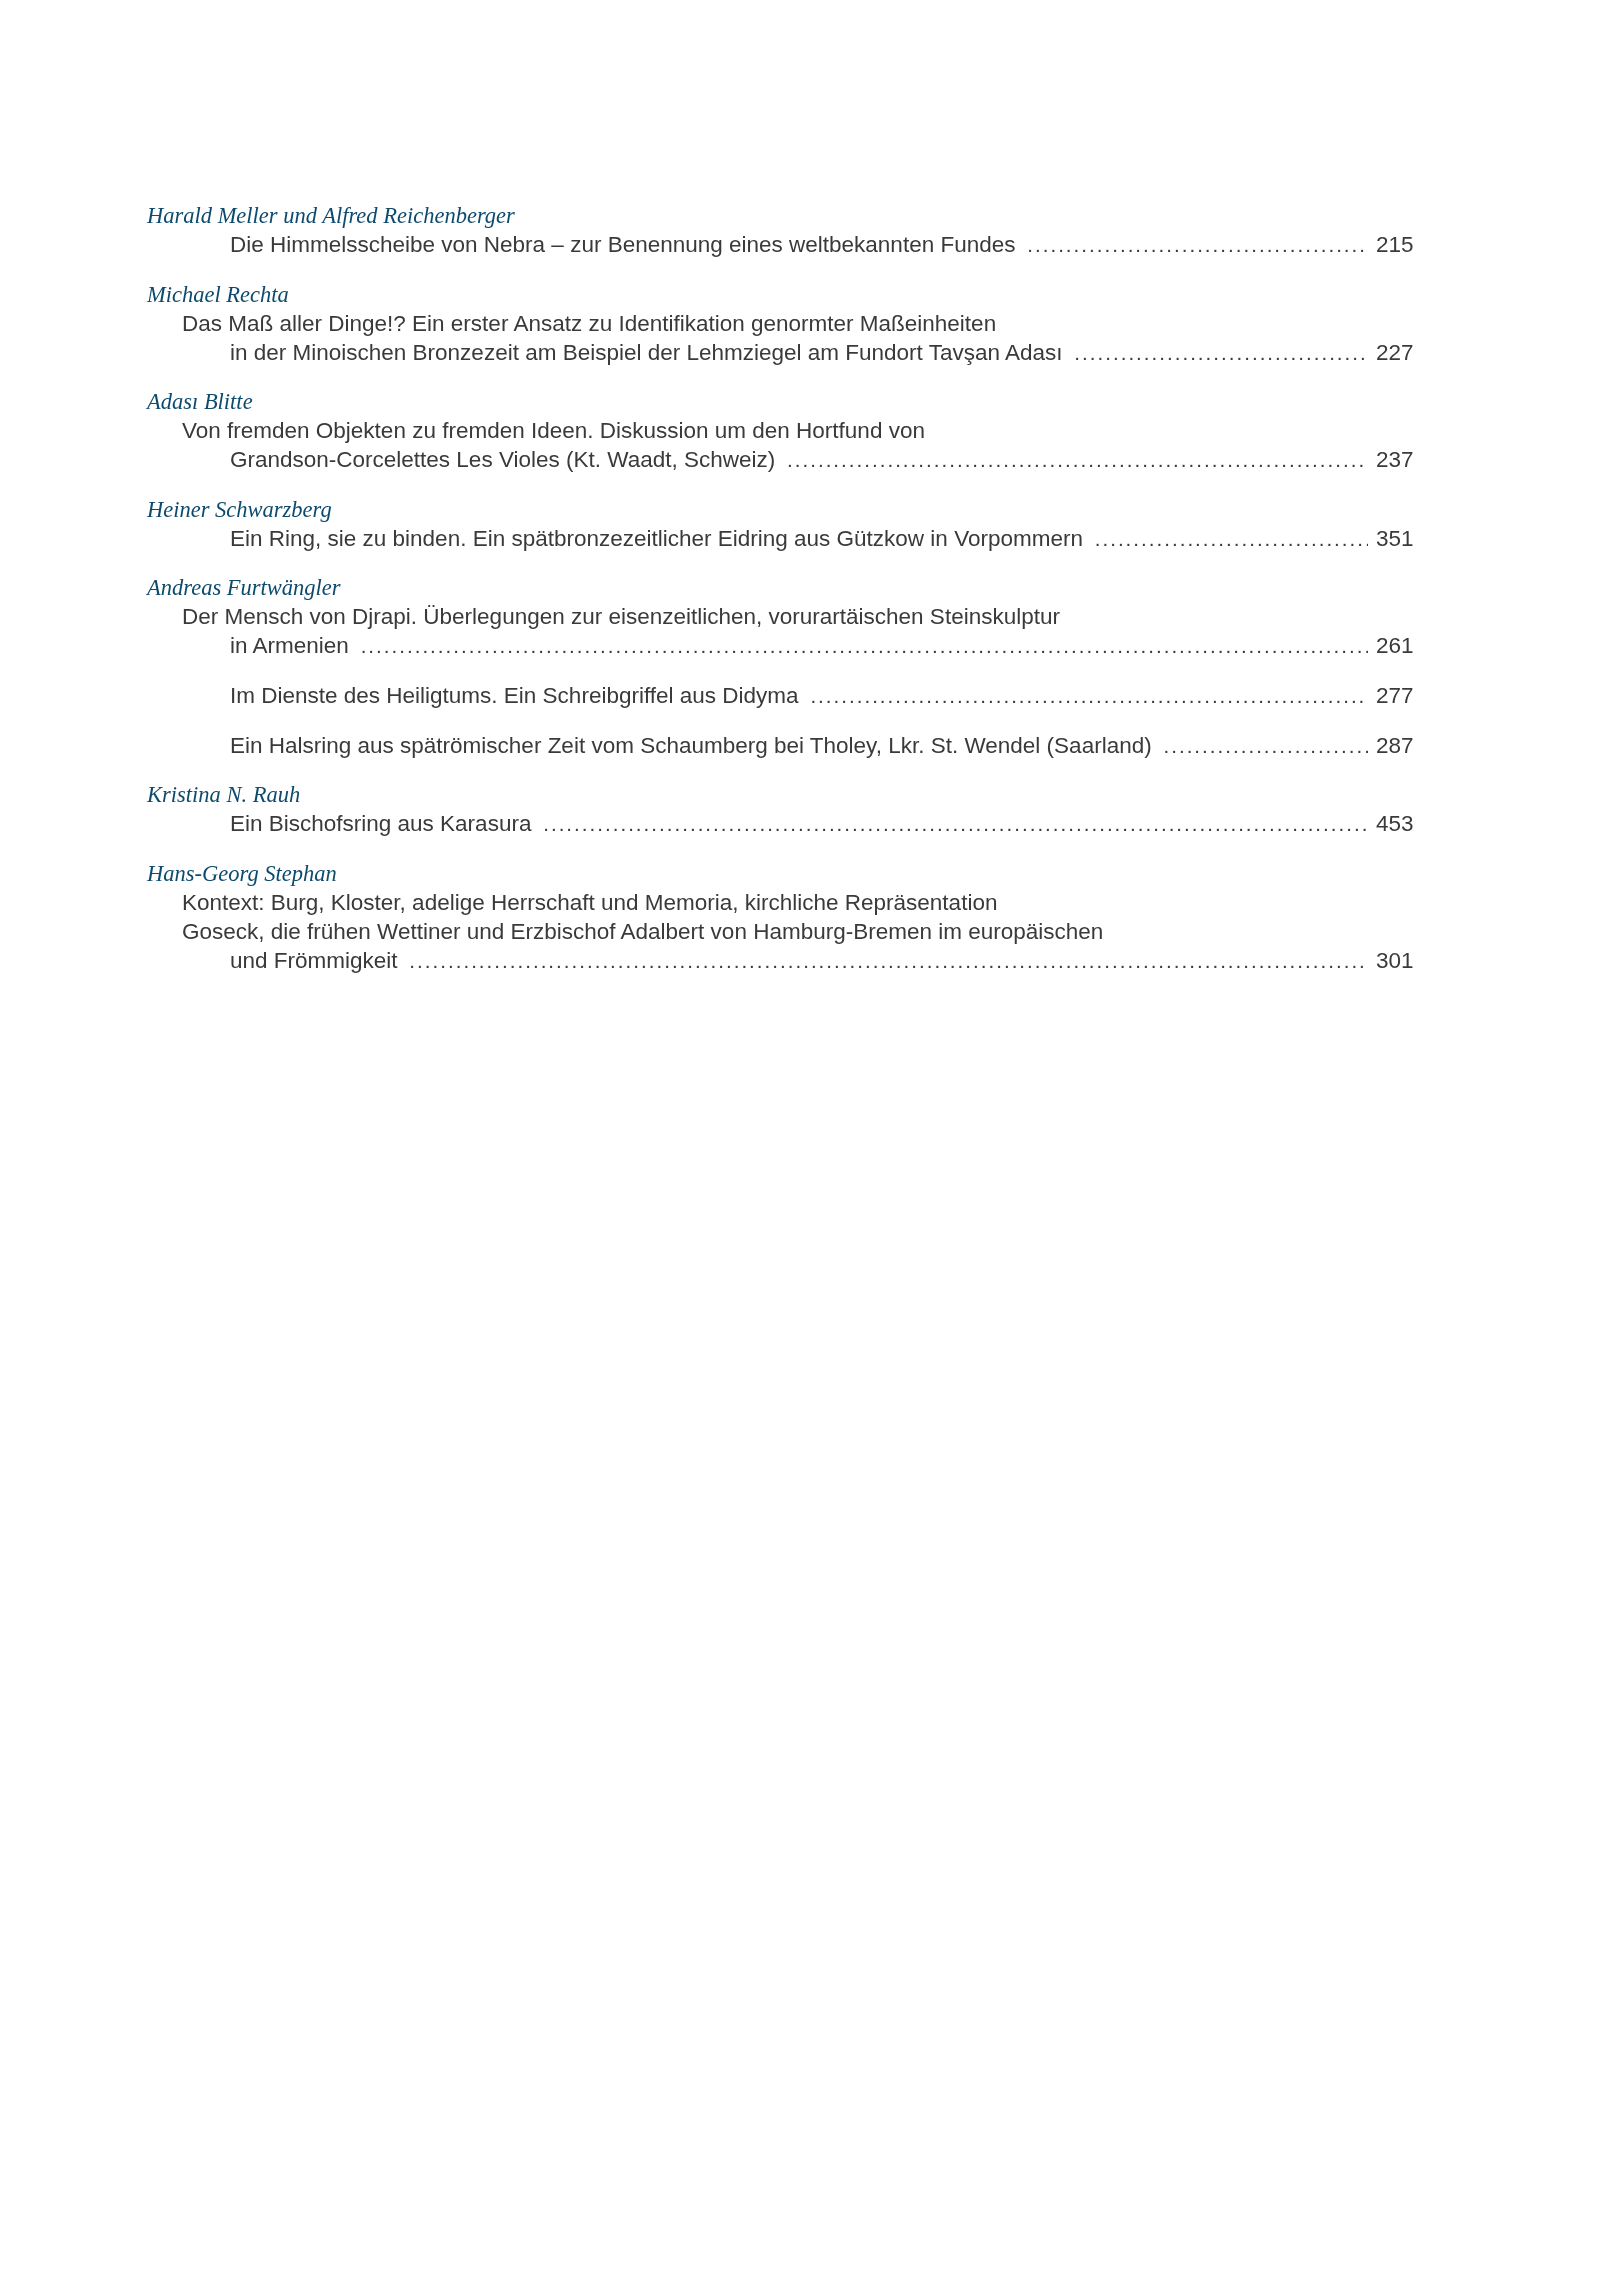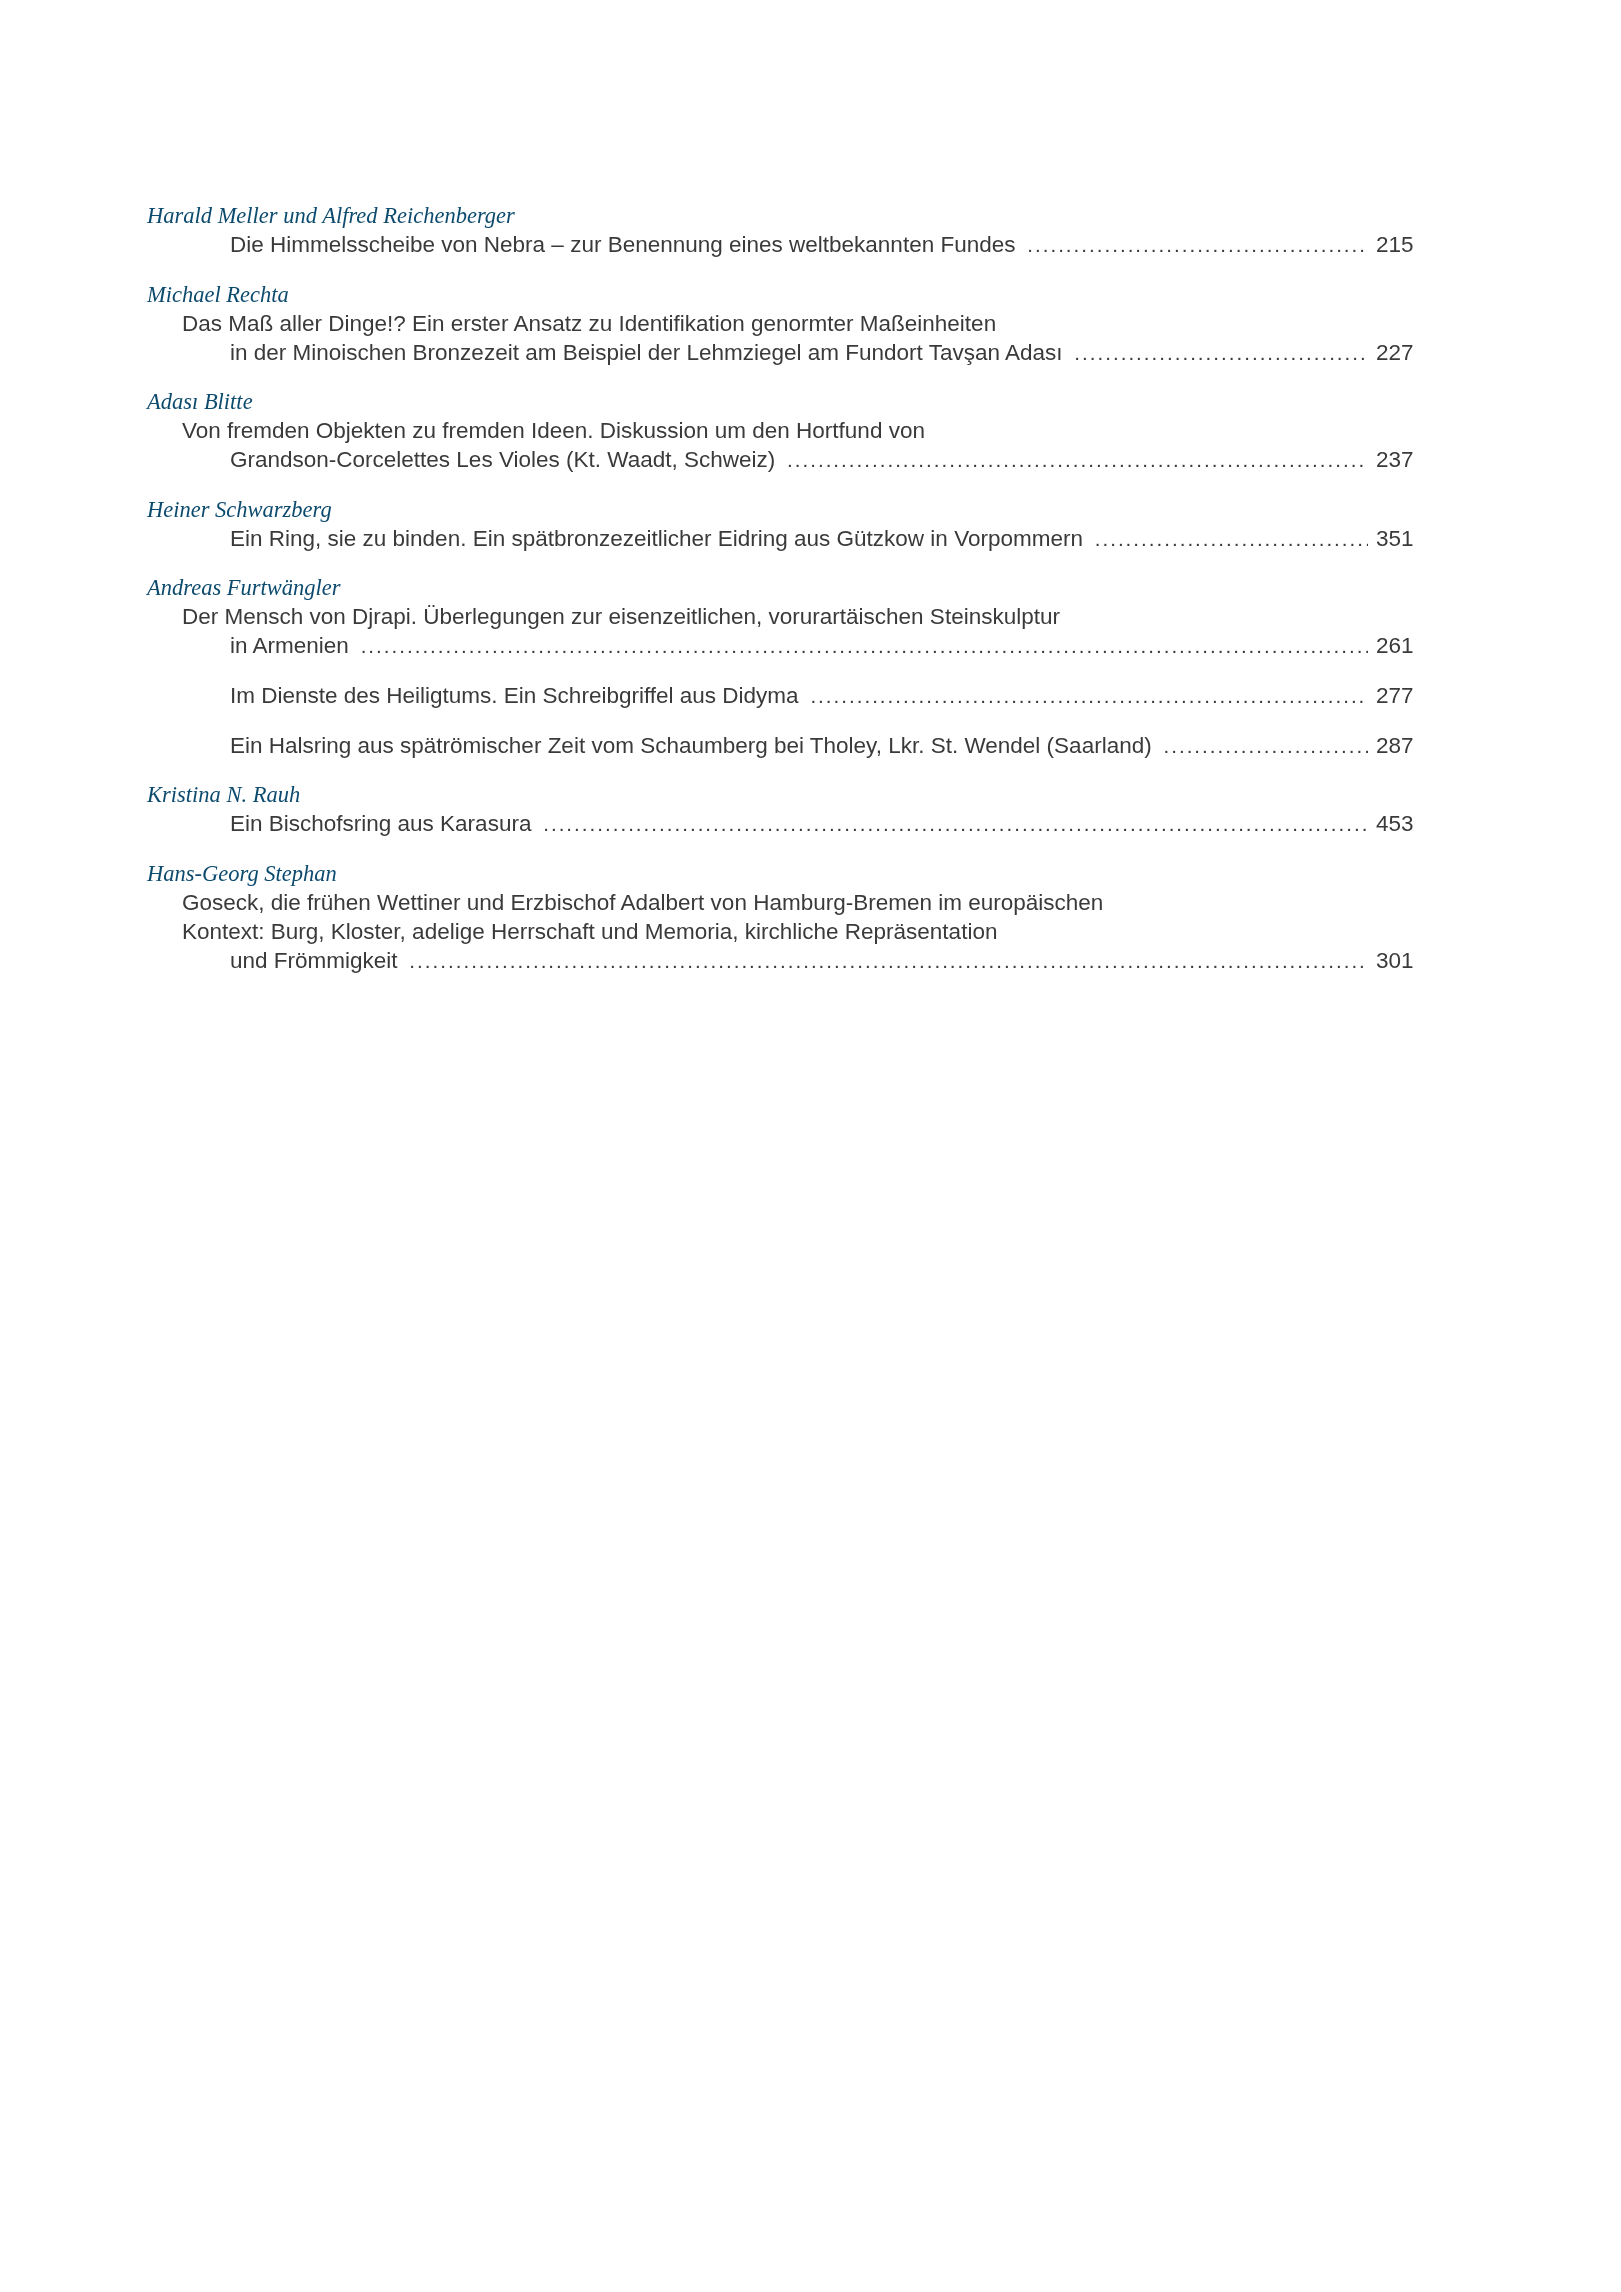--- a/index.html
+++ b/index.html
@@ -127,22 +127,22 @@
     <div class="entry">
       <div class="author">Kristina N. Rauh</div>
       <div class="tline last">
         <span class="title-text">Ein Bischofsring aus Karasura</span>
         <span class="leader">............................................................................................................................................................................................................................................................................................................</span>
         <span class="pagenum">453</span>
       </div>
     </div>
     <div class="entry">
       <div class="author">Hans-Georg Stephan</div>
+      <div class="tline"><span class="title-text">Kontext: Burg, Kloster, adelige Herrschaft und Memoria, kirchliche Repräsentation</span></div>
       <div class="tline"><span class="title-text">Goseck, die frühen Wettiner und Erzbischof Adalbert von Hamburg-Bremen im europäischen</span></div>
-      <div class="tline"><span class="title-text">Kontext: Burg, Kloster, adelige Herrschaft und Memoria, kirchliche Repräsentation</span></div>
       <div class="tline last">
         <span class="title-text">und Frömmigkeit</span>
         <span class="leader">............................................................................................................................................................................................................................................................................................................</span>
         <span class="pagenum">301</span>
       </div>
     </div>
   </div>
 
 
 </body></html>

